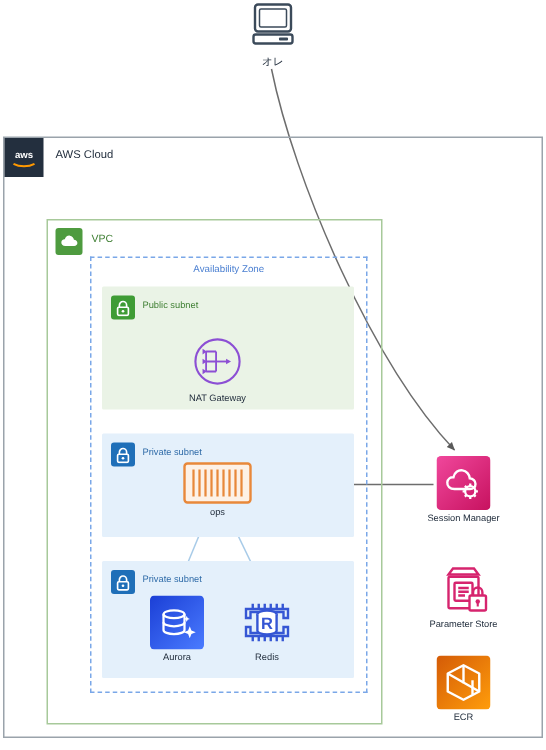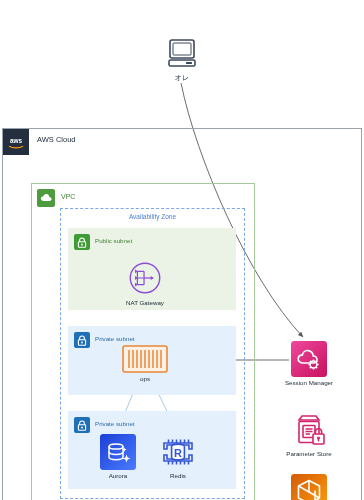--- a/index.html
+++ b/index.html
@@ -9,21 +9,20 @@
     height: 500px;
     background: #ffffff;
     font-family: "Liberation Sans", sans-serif;
     overflow: hidden;
   }
   #canvas {
     position: relative;
     width: 364px;
     height: 384px;
     background: #ffffff;
-    margin-top: 37px;
   }
   .abs { position: absolute; }
 
   
   #connectors {
     position: absolute;
     left: 0; top: 0;
     width: 364px; height: 500px;
     pointer-events: none;
   }

